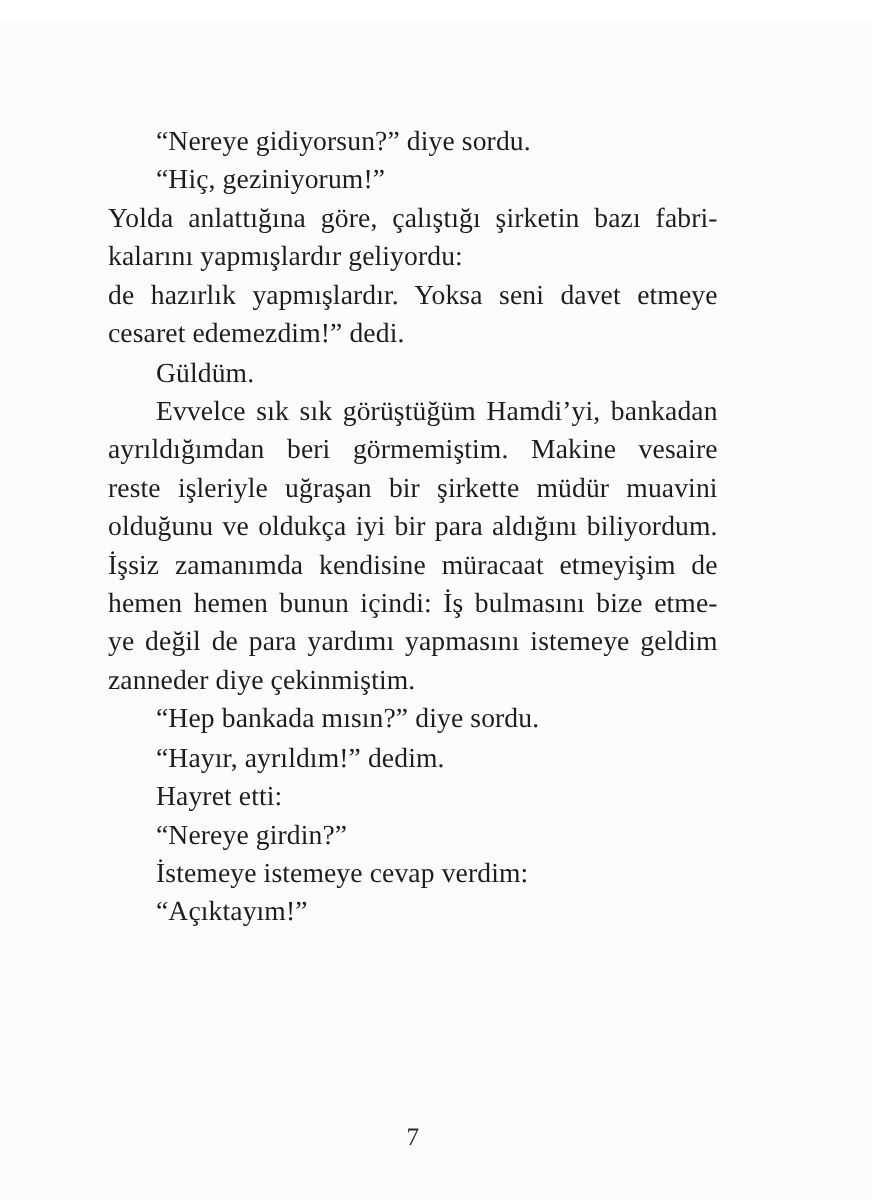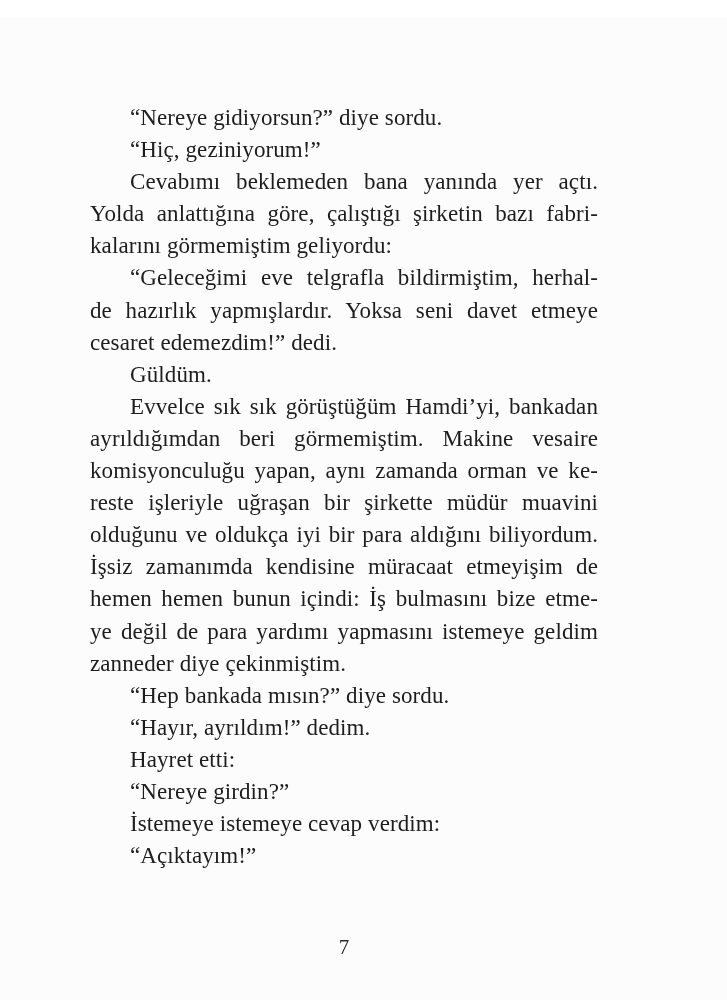--- a/index.html
+++ b/index.html
@@ -48,30 +48,27 @@
     color: #2a2a2a;
   }
 </style>
 </head>
 <body>
 
 <div class="page">
   <div class="text-block">
       <div class="line indent">“Nereye gidiyorsun?” diye sordu.</div>
       <div class="line indent">“Hiç, geziniyorum!”</div>
-      <div class="line indent fill">Cevabımı beklemeden bana yanında yer açtı.</div>
       <div class="line fill">Yolda anlattığına göre, çalıştığı şirketin bazı fabri-</div>
-      <div class="line">kalarını görmemiştim geliyordu:</div>
-      <div class="line indent fill">“Geleceğimi eve telgrafla bildirmiştim, herhal-</div>
+      <div class="line">kalarını yapmışlardır geliyordu:</div>
       <div class="line fill">de hazırlık yapmışlardır. Yoksa seni davet etmeye</div>
       <div class="line">cesaret edemezdim!” dedi.</div>
       <div class="line indent">Güldüm.</div>
       <div class="line indent fill">Evvelce sık sık görüştüğüm Hamdi’yi, bankadan</div>
       <div class="line fill">ayrıldığımdan beri görmemiştim. Makine vesaire</div>
-      <div class="line fill">komisyonculuğu yapan, aynı zamanda orman ve ke-</div>
       <div class="line fill">reste işleriyle uğraşan bir şirkette müdür muavini</div>
       <div class="line fill">olduğunu ve oldukça iyi bir para aldığını biliyordum.</div>
       <div class="line fill">İşsiz zamanımda kendisine müracaat etmeyişim de</div>
       <div class="line fill">hemen hemen bunun içindi: İş bulmasını bize etme-</div>
       <div class="line fill">ye değil de para yardımı yapmasını istemeye geldim</div>
       <div class="line">zanneder diye çekinmiştim.</div>
       <div class="line indent">“Hep bankada mısın?” diye sordu.</div>
       <div class="line indent">“Hayır, ayrıldım!” dedim.</div>
       <div class="line indent">Hayret etti:</div>
       <div class="line indent">“Nereye girdin?”</div>

